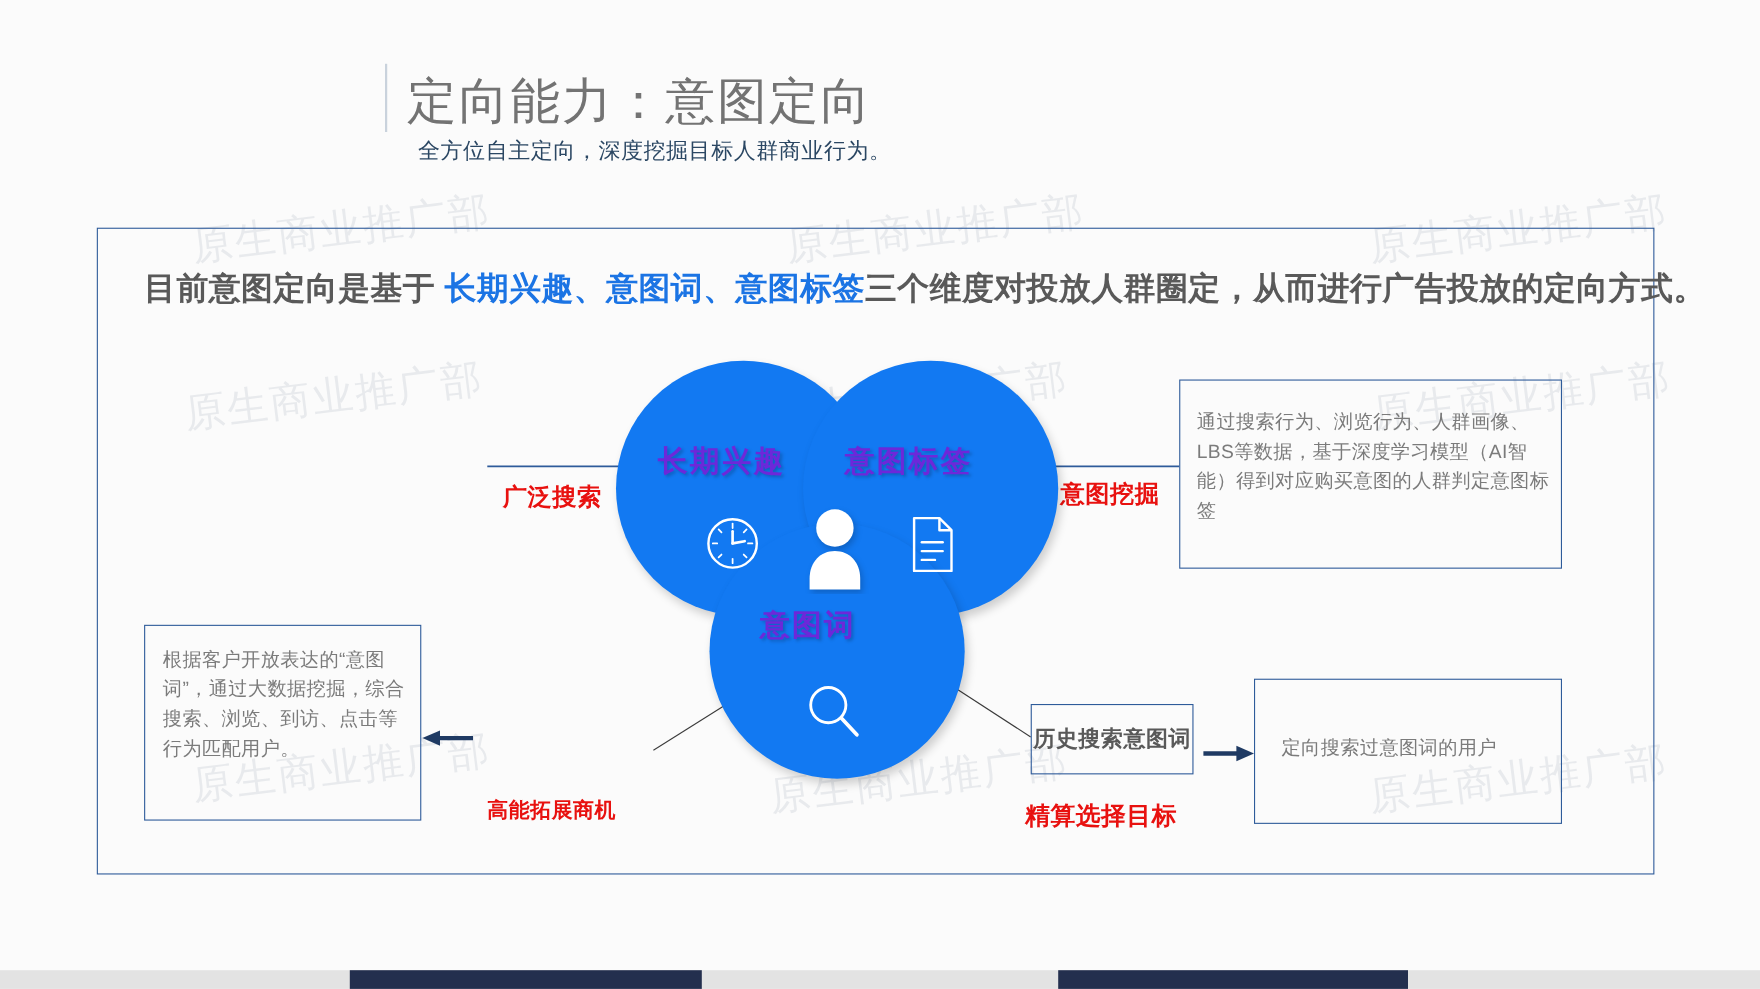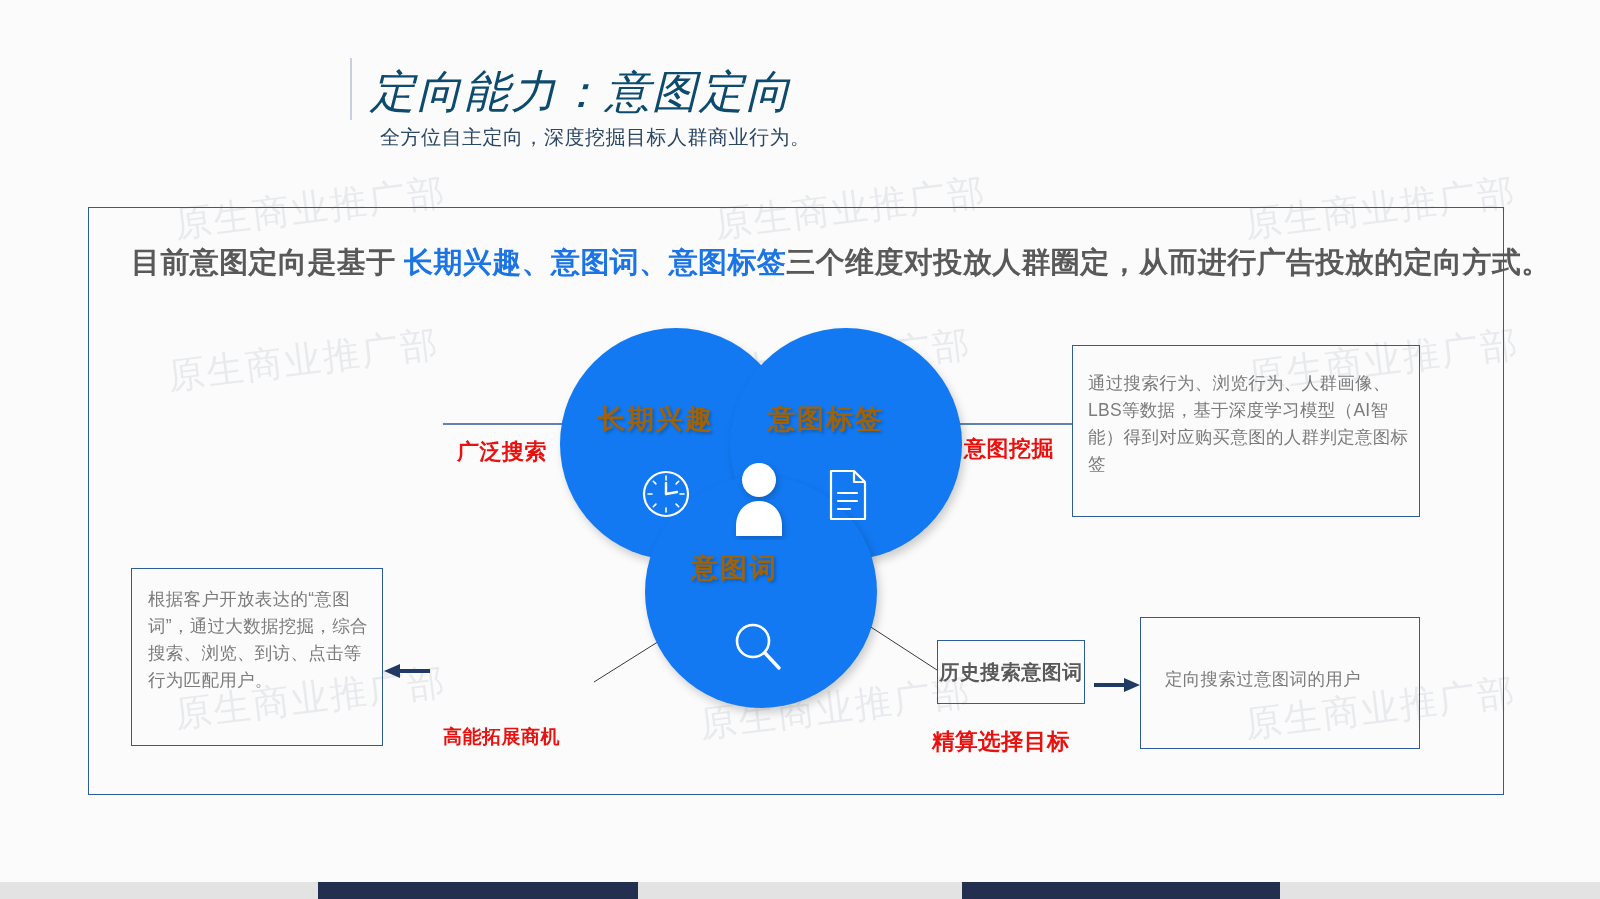--- a/index.html
+++ b/index.html
@@ -24,22 +24,22 @@
     transform-origin:left center;
     pointer-events:none;
     font-family:"Liberation Sans","DejaVu Sans",sans-serif;
   }
 
   
   .logo{position:absolute;left:80px;top:55px;width:255px;height:62px;}
   .divider{position:absolute;left:350px;top:58px;width:2px;height:62px;background:#c9d2dc;}
   .title{
     position:absolute;left:370px;top:62px;
-    font-size:45px;color:#0c4a6e;letter-spacing:2px;
-    font-weight:400;white-space:nowrap;font-style:italic;
+    font-size:45px;color:#737373;letter-spacing:2px;
+    font-weight:400;white-space:nowrap;
   }
   .subtitle{
     position:absolute;left:380px;top:124px;
     font-size:20px;color:#2b4763;letter-spacing:.5px;white-space:nowrap;
   }
 
   
   .panel{
     position:absolute;left:88px;top:207px;width:1414px;height:586px;
     border:1.5px solid #2e5b9a;background:transparent;
@@ -97,21 +97,21 @@
   .venn{position:absolute;left:540px;top:328px;width:440px;height:410px;}
   .circle{
     position:absolute;border-radius:50%;
     background:#1279f2;
     box-shadow:3px 5px 9px rgba(0,0,0,.18);
   }
   #circle-long-interest{left:20px;top:0px;width:232px;height:232px;}
   #circle-intent-tag{left:190px;top:0px;width:232px;height:232px;}
   #circle-intent-word{left:105px;top:148px;width:232px;height:232px;}
   .clabel{
-    position:absolute;color:#a16207;font-size:27px;font-weight:bold;letter-spacing:2px;
+    position:absolute;color:#6d28d9;font-size:27px;font-weight:bold;letter-spacing:2px;
     white-space:nowrap;text-shadow:2px 2px 3px rgba(0,0,0,.22);
   }
   #clabel-long-interest{left:58px;top:73px;}
   #clabel-intent-tag{left:228px;top:73px;}
   #clabel-intent-word{left:151px;top:222px;}
   .cicon{position:absolute;}
   #cicon-clock{left:100px;top:140px;}
   #cicon-doc{left:286px;top:140px;}
   #cicon-search{left:190px;top:290px;}
   #cicon-person{left:185px;top:128px;z-index:5;}

